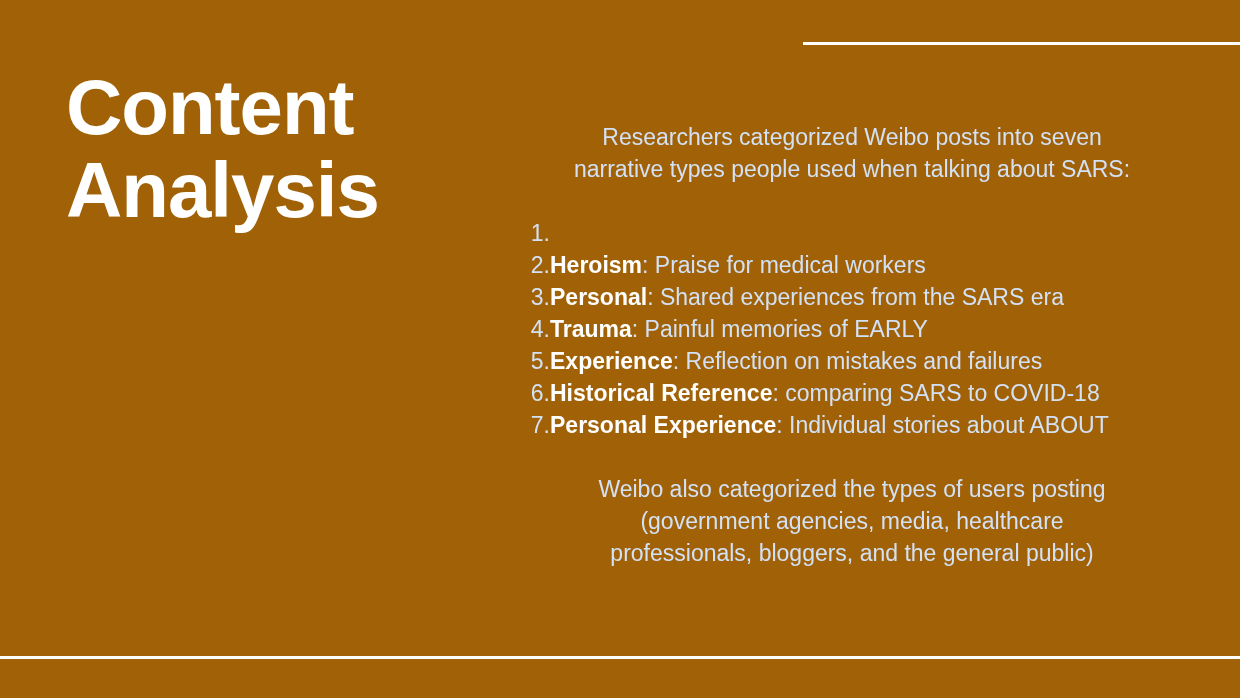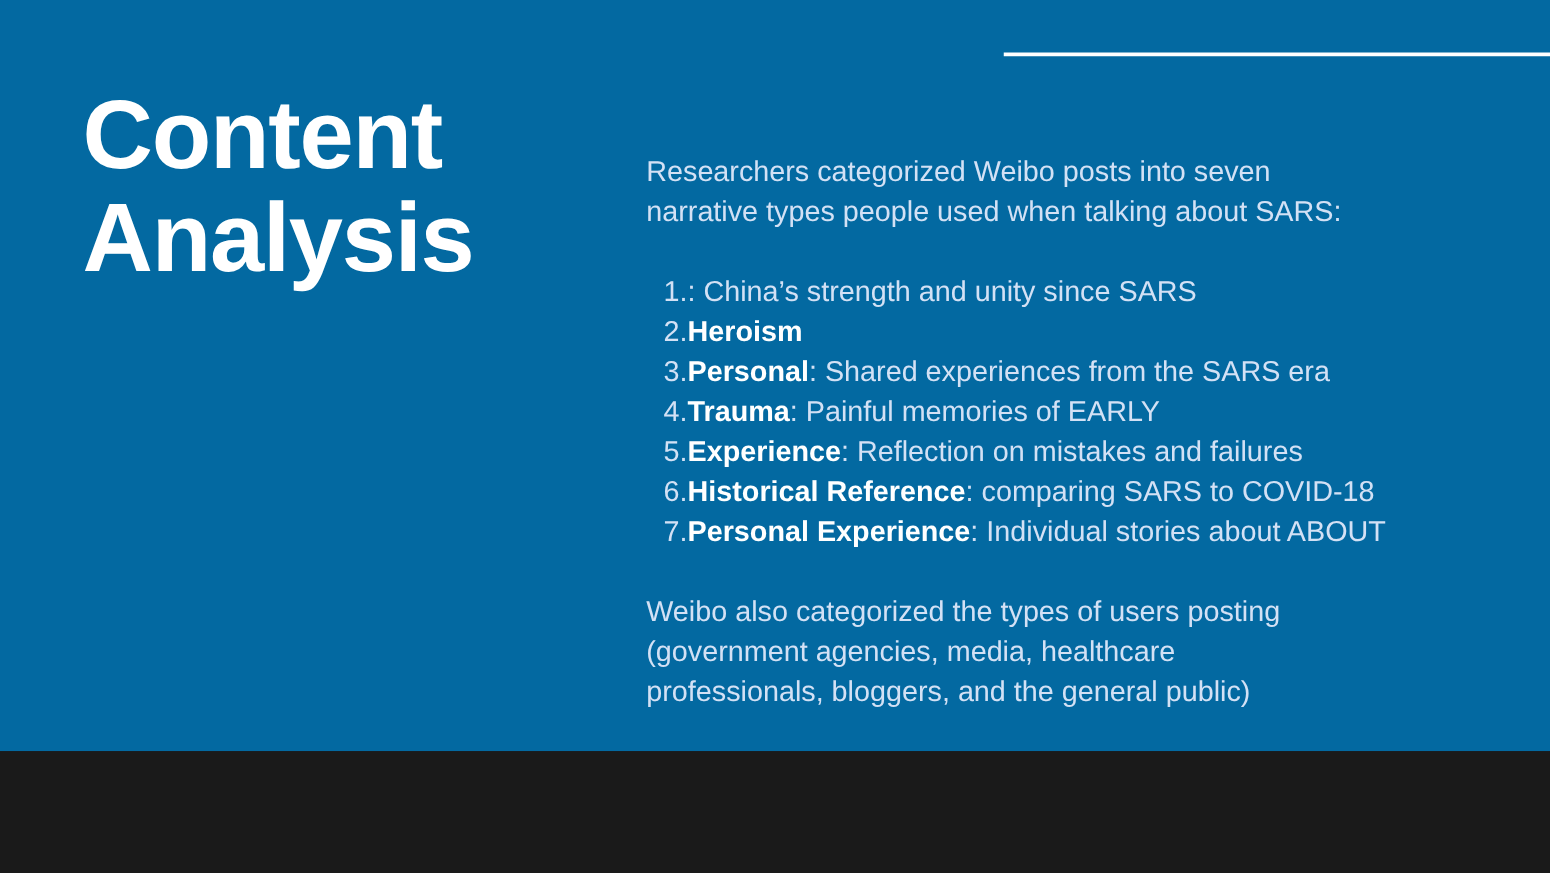--- a/index.html
+++ b/index.html
@@ -4,22 +4,22 @@
 <style>
   html, body {
     margin: 0;
     padding: 0;
     background: #1a1a1a;
     font-family: "Liberation Sans", sans-serif;
   }
   .slide {
     position: relative;
     width: 1240px;
-    height: 601px;
-    background: #0369a1;
+    height: 698px;
+    background: #a16207;
     overflow: hidden;
     color: #ffffff;
   }
   .accent-line-top {
     position: absolute;
     left: 803px;
     right: 0;
     top: 42px;
     height: 3px;
     background: #ffffff;
@@ -60,20 +60,21 @@
     left: 517px;
     top: 121px;
     width: 670px;
     font-size: 23px;
     line-height: 32px;
     color: #d3e1f5;
   }
   .paragraph {
     margin: 0;
     white-space: pre-line;
+    text-align: center;
   }
   .narrative-list {
     list-style: none;
     margin: 32px 0 32px 0;
     padding: 0;
   }
   .narrative-list li {
     display: flex;
     line-height: 32px;
     white-space: nowrap;
@@ -100,25 +101,25 @@
 Analysis</h1>
 
 
   <div class="body-col">
     <p class="paragraph">Researchers categorized Weibo posts into seven
 narrative types people used when talking about SARS:</p>
 
     <ol class="narrative-list">
       <li>
         <span class="li-num">1.</span>
-          <span>: China’s strength and unity since SARS</span>
       </li>
       <li>
         <span class="li-num">2.</span>
           <span class="li-term">Heroism</span>
+          <span>: Praise for medical workers</span>
       </li>
       <li>
         <span class="li-num">3.</span>
           <span class="li-term">Personal</span>
           <span>: Shared experiences from the SARS era</span>
       </li>
       <li>
         <span class="li-num">4.</span>
           <span class="li-term">Trauma</span>
           <span>: Painful memories of EARLY</span>

